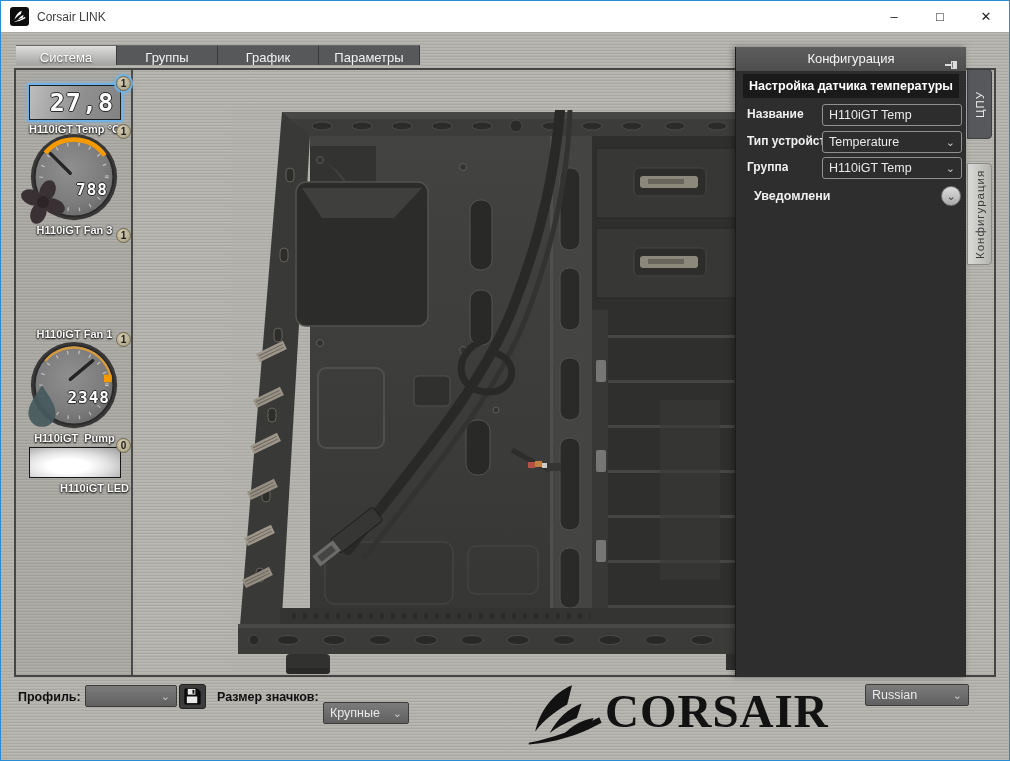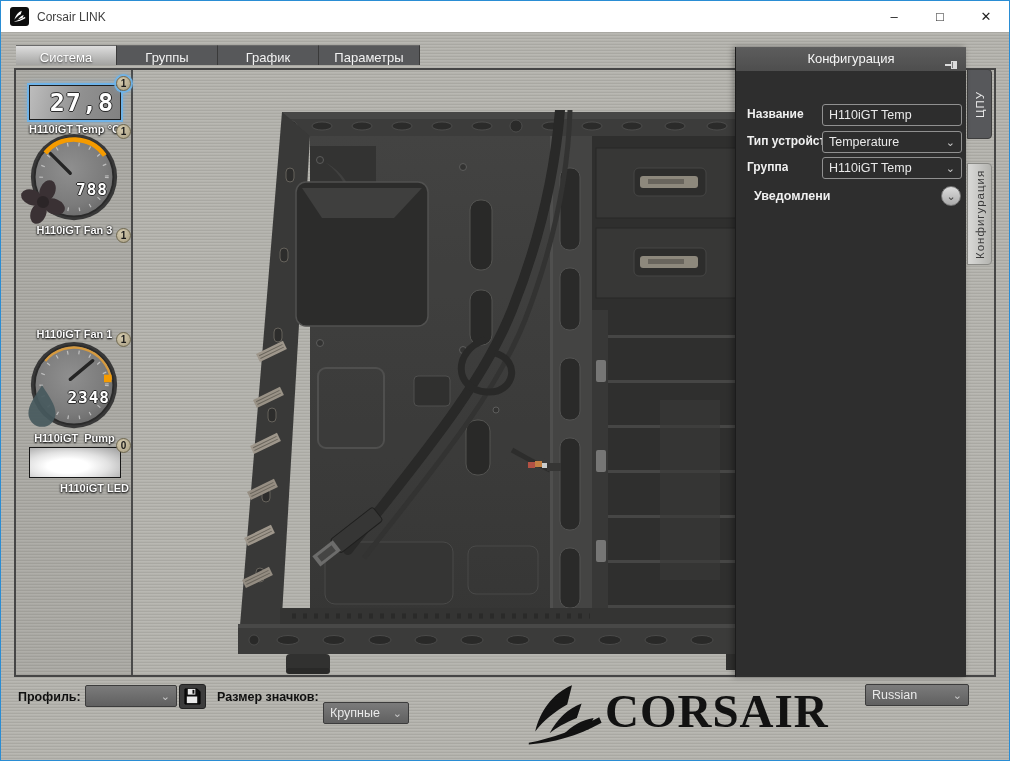--- a/index.html
+++ b/index.html
@@ -372,20 +372,21 @@
       <div class="panel-header">
         <span>Конфигурация</span>
         <span class="pin-icon">
           <svg width="14" height="10" viewBox="0 0 14 10">
             <rect x="0" y="4" width="6" height="2" fill="#dcdcdc"></rect>
             <rect x="6" y="1" width="6" height="8" fill="#dcdcdc"></rect>
             <rect x="7" y="2" width="1" height="6" fill="#7a7a7a"></rect>
           </svg>
         </span>
       </div>
+      <div class="panel-section-title">Настройка датчика температуры</div>
       <div class="panel-row" style="top:57px;">
         <label>Название</label>
         <input class="panel-input" value="H110iGT Temp" style="">
       </div>
       <div class="panel-row" style="top:84px;">
         <label>Тип устройст</label>
         <div class="panel-select">
           <span>Temperature</span>
           <span class="chev">⌄</span>
         </div>

